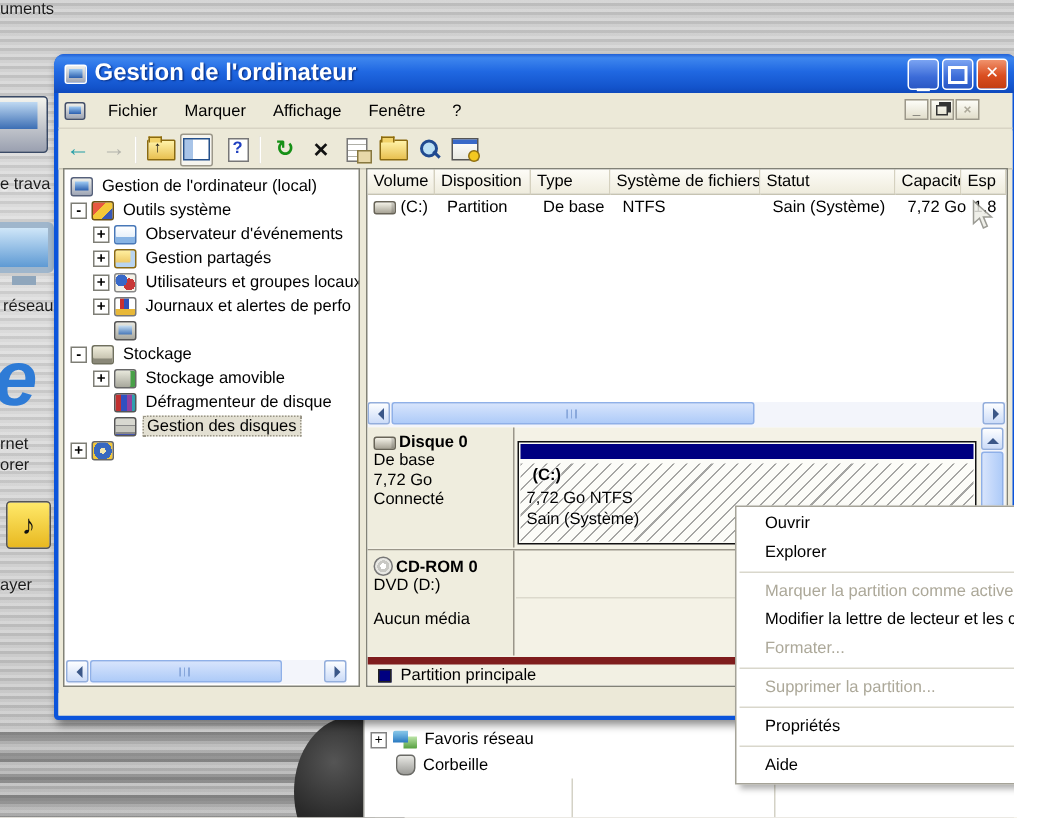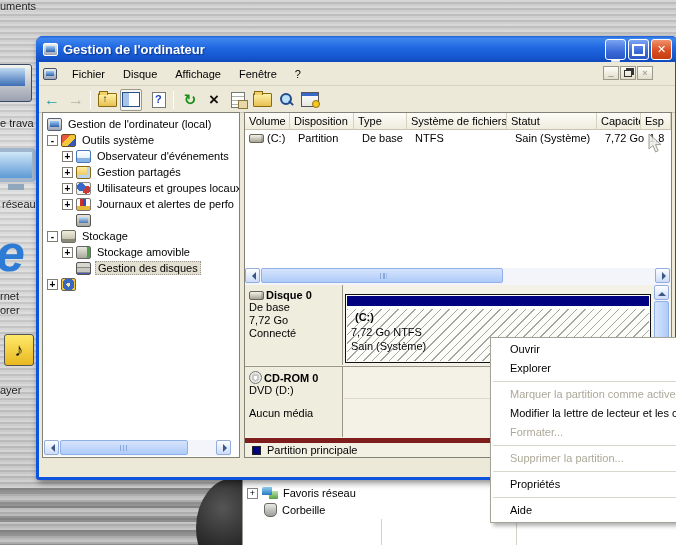--- a/index.html
+++ b/index.html
@@ -40,21 +40,21 @@
 
   
   #main-window{position:absolute;left:36px;top:36px;width:642px;height:444px;
     background:#0B54DB;border-radius:7px 7px 3px 3px;box-shadow:2px 3px 6px rgba(0,0,0,.45);}
   .titlebar{position:absolute;left:0;top:0;width:642px;height:26px;border-radius:7px 7px 0 0;
     background:linear-gradient(180deg,#2160D6 0%,#3E86EE 10%,#2068E2 45%,#1354CC 85%,#0F49BC 100%);
     display:flex;align-items:center;}
   .title-icon{width:15px;height:13px;margin:0 5px 0 7px;background:
       linear-gradient(#9FCBF4,#2B5FAE) no-repeat 2px 2px/9px 6px,
       linear-gradient(#F0F0EA,#9FA6B6);border:1px solid #fff;border-radius:2px;}
-  .title-text{color:#fff;font-weight:bold;font-size:13px;text-shadow:1px 1px 1px #0A338A;flex:1;}
+  .title-text{color:#fff;font-weight:bold;font-size:16px;text-shadow:1px 1px 1px #0A338A;flex:1;}
   .tb-btns{display:flex;gap:2px;margin-right:6px;}
   .cap-btn{width:21px;height:21px;border-radius:3px;border:1px solid #fff;color:#fff;font-size:11px;line-height:19px;text-align:center;font-weight:bold;}
   .cap-min,.cap-max{background:linear-gradient(#7BA4F2,#3B6BD8 60%,#2A57C4);}
   .cap-close{background:linear-gradient(#F0926C,#DA4E20 55%,#C33D12);}
   .cap-min span{display:block;margin-top:6px;}
   .cap-max i{display:block;width:9px;height:8px;border:2px solid #fff;margin:4px auto 0;}
 
   .win-inner{position:absolute;left:3px;top:26px;width:636px;height:415px;background:#ECE9D8;}
 
   
@@ -226,21 +226,21 @@
           </span>
         <span class="cap-btn cap-close" data-interactable="true">✕</span>
       </span>
     </div>
 
     <div class="win-inner" data-interactable="false">
 
       <div class="menubar" data-interactable="false">
         <span class="mdi-icon" data-interactable="false"></span>
         <span class="menu-item" data-interactable="true">Fichier</span>
-        <span class="menu-item" data-interactable="true">Disque</span>
+        <span class="menu-item" data-interactable="true">Marquer</span>
         <span class="menu-item" data-interactable="true">Affichage</span>
         <span class="menu-item" data-interactable="true">Fenêtre</span>
         <span class="menu-item" data-interactable="true">?</span>
         <span class="mdi-btns">
           <span class="mdi-btn" data-interactable="true">_</span>
           <span class="mdi-btn restore" data-interactable="true">
               <i></i>
             </span>
           <span class="mdi-btn disabled" data-interactable="true">×</span>
         </span>
@@ -321,20 +321,25 @@
           </div>
           <div class="trow lvl1" data-interactable="true">
             <span class="expbox" data-interactable="true">-</span>
             <span class="ticon icon-storage" data-interactable="false"></span>
             <span class="tlabel" data-interactable="false">Stockage</span>
           </div>
           <div class="trow lvl2" data-interactable="true">
             <span class="expbox" data-interactable="true">+</span>
             <span class="ticon icon-removable" data-interactable="false"></span>
             <span class="tlabel" data-interactable="false">Stockage amovible</span>
+          </div>
+          <div class="trow lvl2" data-interactable="true">
+            <span class="expspace" data-interactable="false"></span>
+            <span class="ticon icon-defrag" data-interactable="false"></span>
+            <span class="tlabel" data-interactable="false">Défragmenteur de disque</span>
           </div>
           <div class="trow lvl2 selected" data-interactable="true">
             <span class="expspace" data-interactable="false"></span>
             <span class="ticon icon-diskmgmt" data-interactable="false"></span>
             <span class="tlabel" data-interactable="false">Gestion des disques</span>
           </div>
           <div class="trow lvl1" data-interactable="true">
             <span class="expbox" data-interactable="true">+</span>
             <span class="ticon icon-services" data-interactable="false"></span>
           </div>

